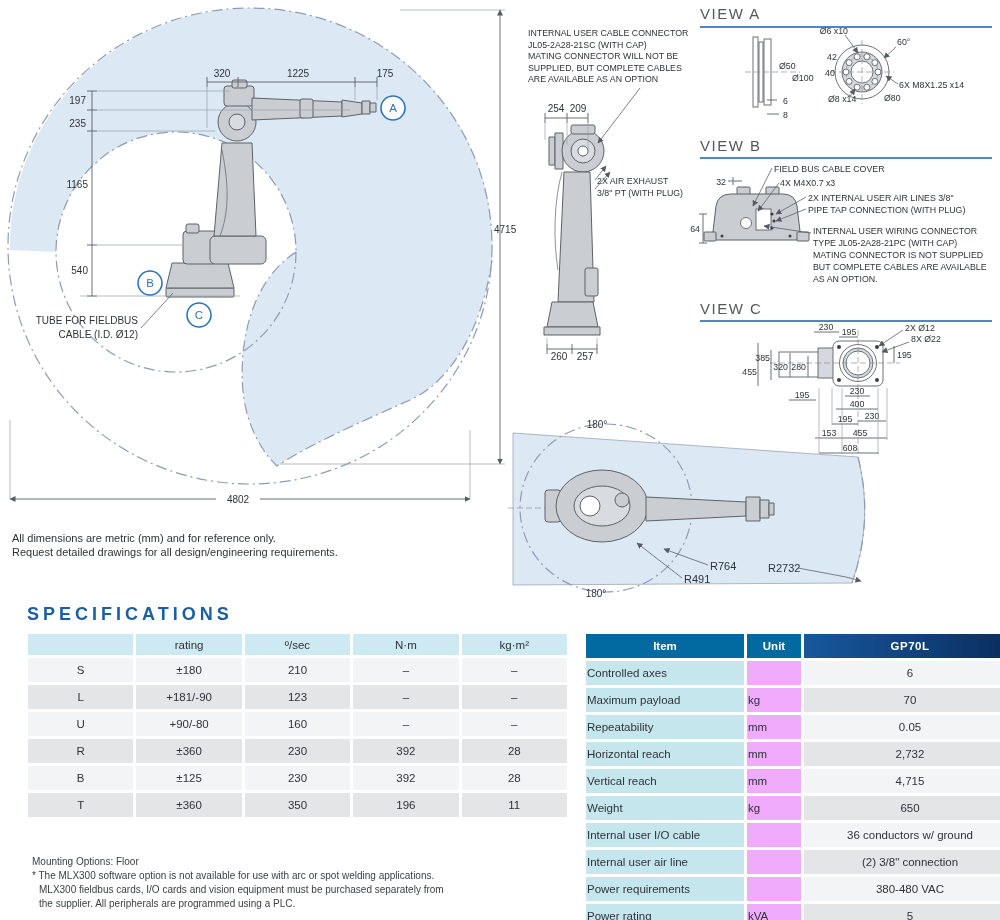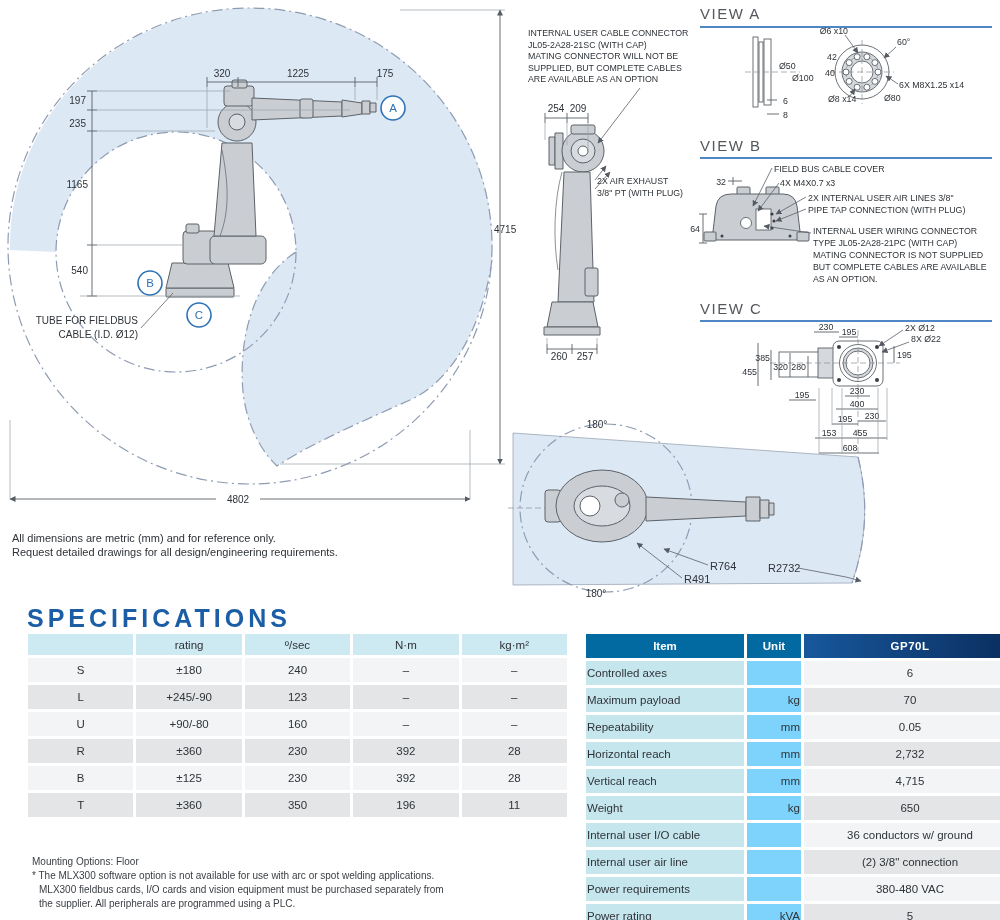--- a/index.html
+++ b/index.html
@@ -16,36 +16,36 @@
   .dash{fill:none;stroke:#8a9097;stroke-width:0.7;stroke-dasharray:6 3;}
   .rb{fill:#caced3;stroke:#5c6268;stroke-width:1;stroke-linejoin:round;}
   .rb .rl{fill:none;stroke:#5c6268;stroke-width:0.7;}
   .ld{stroke:#5a6068;stroke-width:0.8;fill:none;}
   .env{fill:#dde8f5;}
   .abc{fill:#fff;stroke:#2d73b6;stroke-width:1.6;}
   .ul{stroke:#4f86c6;stroke-width:2;}
   .gray{fill:#d5d8dc;stroke:#5c6268;stroke-width:0.9;}
   .wh{fill:#fff;stroke:#5c6268;stroke-width:0.9;}
 
-  .spec-title{position:absolute;left:27px;top:604px;font-size:25px;font-weight:bold;
+  .spec-title{position:absolute;left:27px;top:604px;font-size:18px;font-weight:bold;
               letter-spacing:4px;color:#1b5ea6;}
   table{border-collapse:separate;border-spacing:3px;table-layout:fixed;position:absolute;}
   .axes-tbl{left:25px;top:631px;width:545px;}
   .axes-tbl th{background:linear-gradient(180deg,#2178bb,#0b4c8d);color:#fff;font-size:11.5px;
                font-weight:bold;height:44px;padding:0 2px;line-height:1.25;}
   .axes-tbl td{text-align:center;font-size:11.5px;color:#2e3338;height:22px;}
   .axes-tbl tr.units td{background:#cde9f1;height:19px;}
   .row-a td{background:#f3f4f6;} .row-b td{background:#e4e5e7;}
   .item-tbl{left:583px;top:631px;width:412px;}
   .item-tbl th{color:#fff;font-size:11.5px;font-weight:bold;height:24px;padding:0 4px;}
   .item-tbl th.h-blue{background:#0369a1;}
   .item-tbl th.h-navy{background:linear-gradient(90deg,#17589c,#0a2d5e);letter-spacing:0.5px;}
   .item-tbl td{font-size:11.5px;color:#2e3338;height:22px;}
   .item-tbl td.c-item{background:#c6e6ee;text-align:left;}
-  .item-tbl td.c-unit{background:#7dd3fc;text-align:right;margin-left:28px;}
+  .item-tbl td.c-unit{background:#f0abfc;text-align:left;margin-left:28px;}
   .item-tbl td.c-val{text-align:center;}
   .item-tbl tr.row-a td.c-val{background:#f3f4f6;}
   .item-tbl tr.row-b td.c-val{background:#e4e5e7;}
   .foot{position:absolute;left:32px;top:855px;width:540px;font-size:10px;line-height:14px;
         color:#3a3e44;}
   .foot .ind{margin-left:7px;}
 </style>
 </head>
 <body>
 
@@ -376,27 +376,27 @@
       <td>rating</td>
       <td>º/sec</td>
       <td>N·m</td>
       <td>kg·m²</td>
     </tr>
   </thead>
   <tbody>
         <tr class="row-a">
           <td class="c-axes">S</td>
           <td>±180</td>
-          <td>240</td>
+          <td>210</td>
           <td>–</td>
           <td>–</td>
         </tr>
         <tr class="row-b">
           <td class="c-axes">L</td>
-          <td>+245/-90</td>
+          <td>+181/-90</td>
           <td>123</td>
           <td>–</td>
           <td>–</td>
         </tr>
         <tr class="row-a">
           <td class="c-axes">U</td>
           <td>+90/-80</td>
           <td>160</td>
           <td>–</td>
           <td>–</td>

